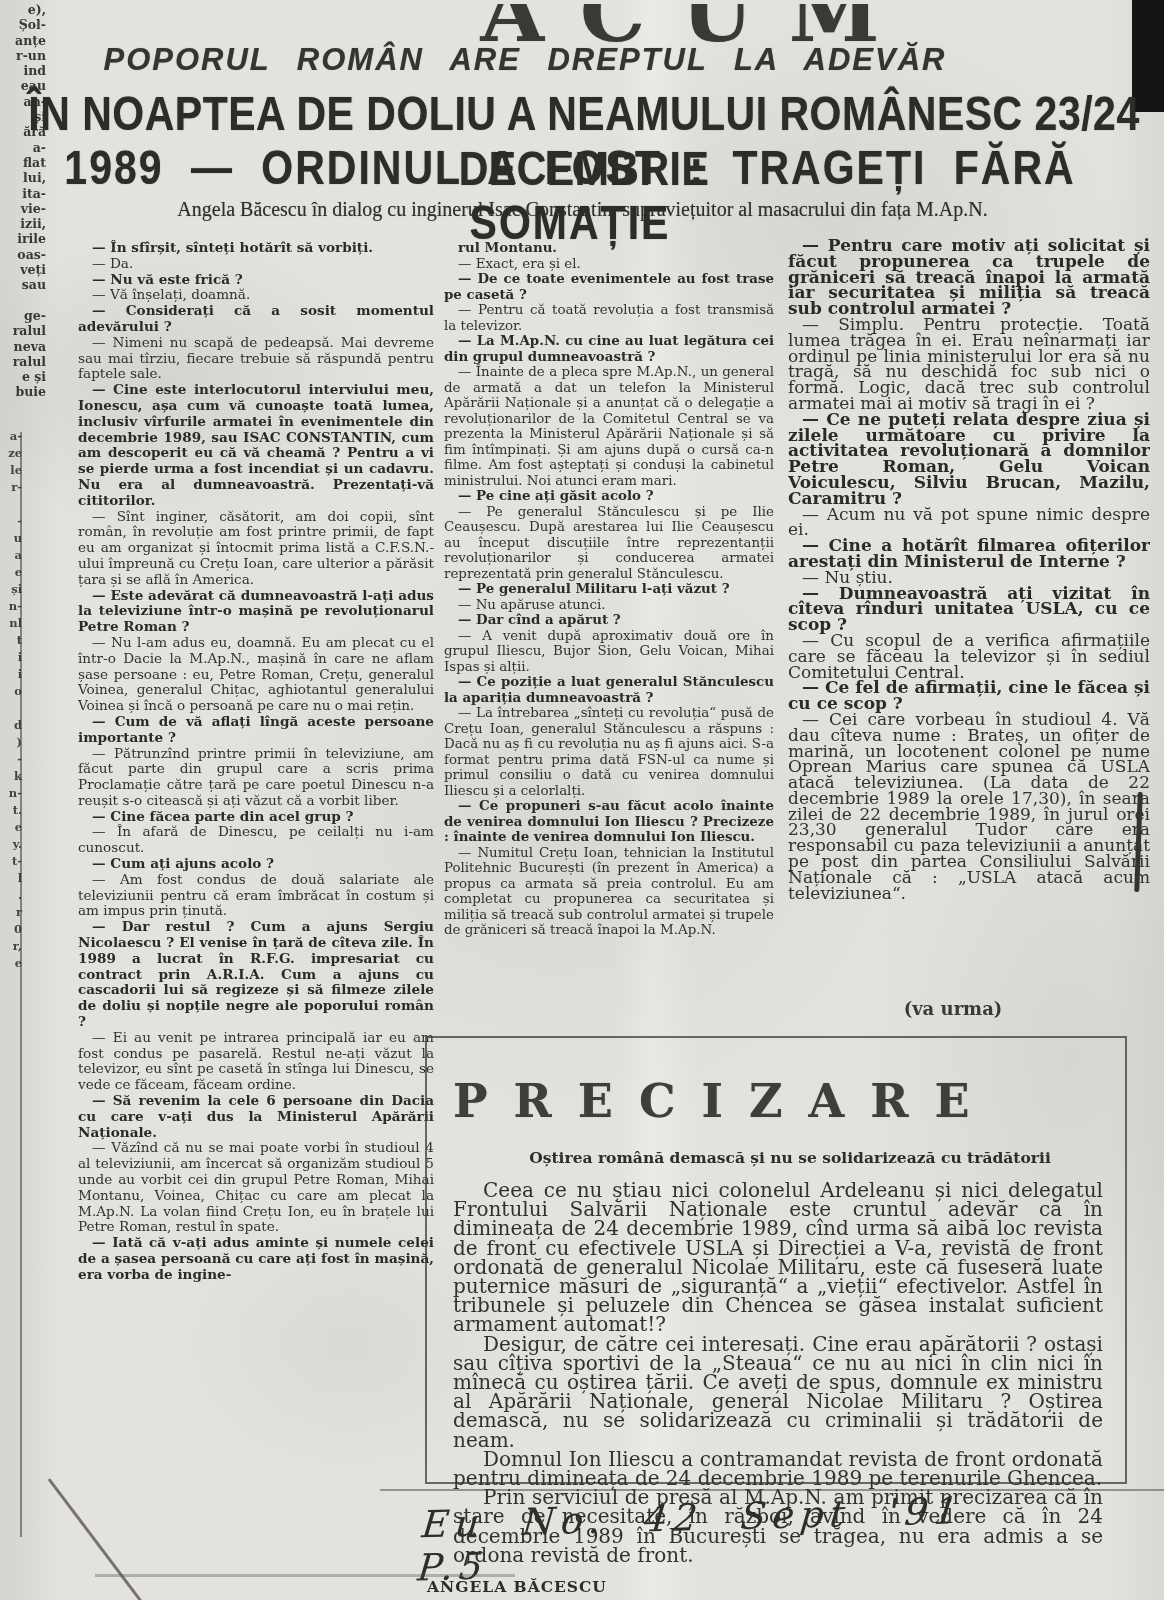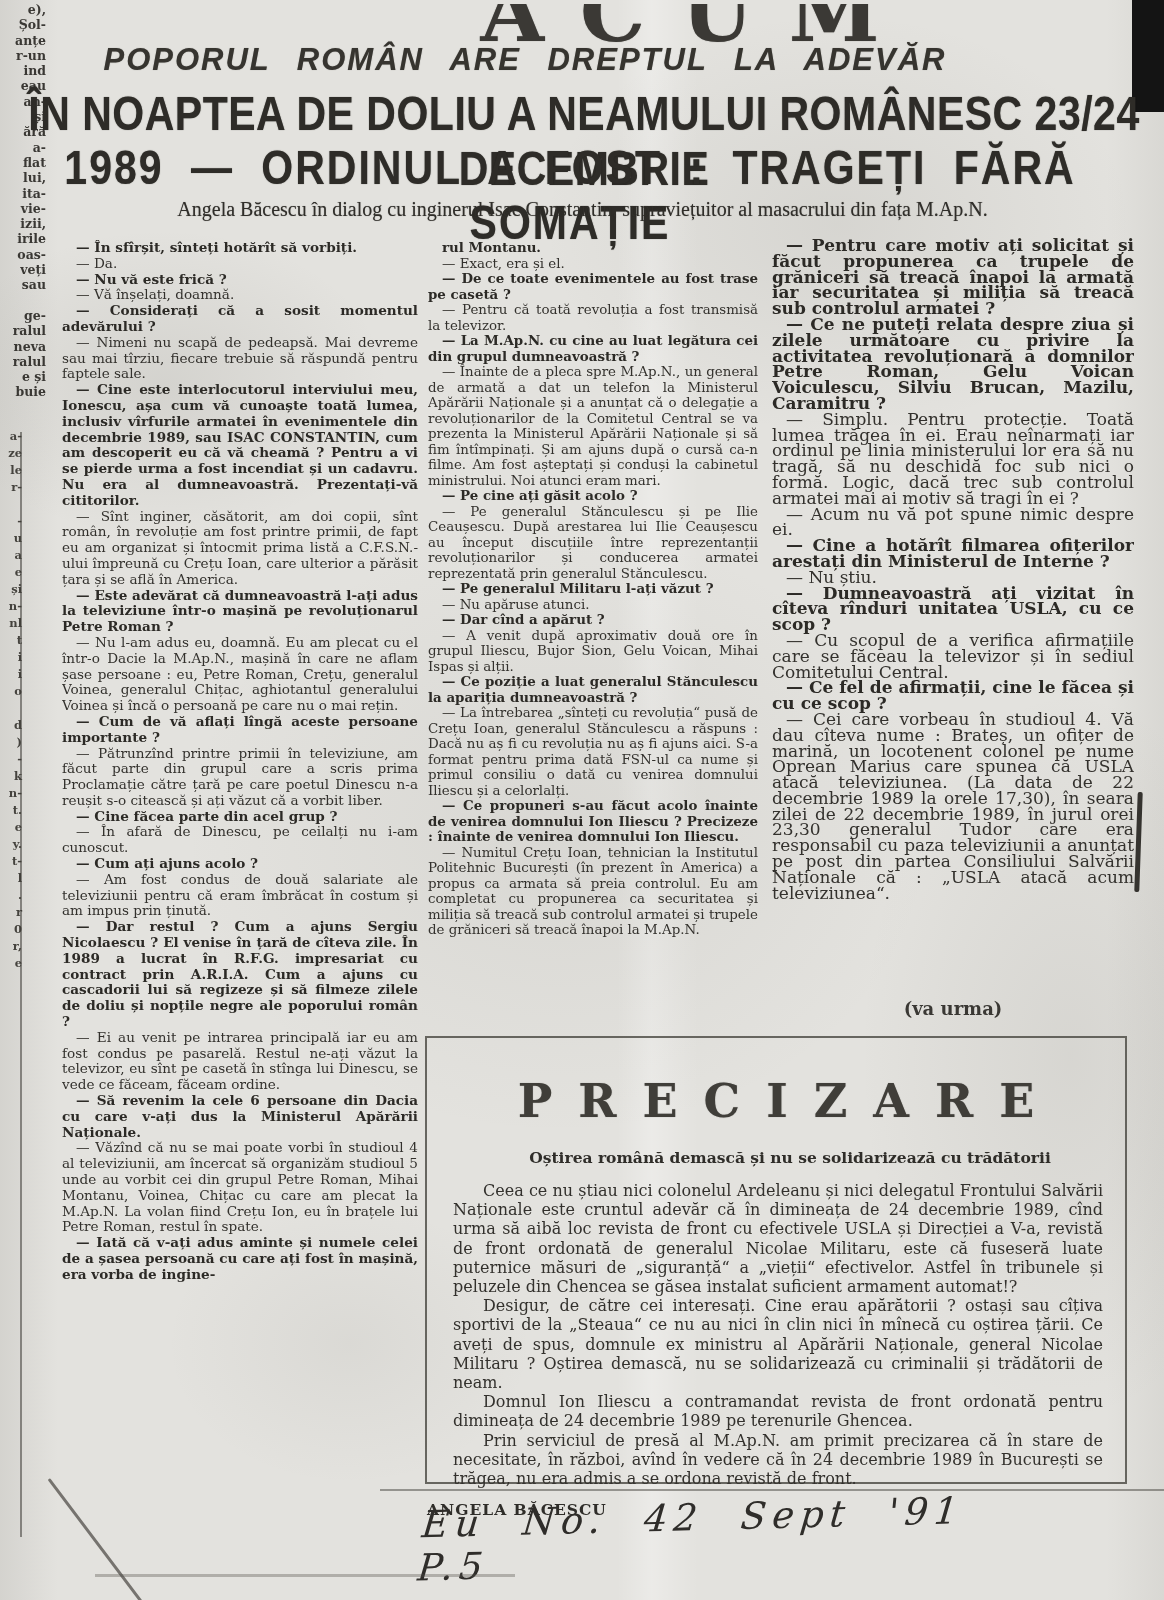--- a/index.html
+++ b/index.html
@@ -29,34 +29,34 @@
         font-family:"Liberation Sans", sans-serif;font-style:italic;font-weight:bold;
         font-size:31px;letter-spacing:2px;word-spacing:16px;color:#36342f;text-shadow:0 0 1px rgba(30,30,25,.4);}
   .headline{position:absolute;font-family:"Liberation Sans", sans-serif;font-weight:800;color:#2e2c28;
         transform:scaleY(1.18);transform-origin:top center;text-align:center;text-shadow:0 0 1px rgba(25,25,20,.5);}
   .headline.l1{left:28px;top:86px;width:1112px;font-size:41px;letter-spacing:0.5px;}
   .headline.l2{left:60px;top:140px;width:1020px;font-size:41px;letter-spacing:2px;word-spacing:14px;}
   .byline{position:absolute;left:30px;top:198px;width:1105px;text-align:center;
         font-family:"Liberation Serif", serif;font-weight:normal;font-size:20px;color:#302e2a;
         text-shadow:0 0 1px rgba(30,30,25,.4);}
   
-  .col{position:absolute;text-align:justify;overflow:hidden;}
+  .col{position:absolute;text-align:justify;overflow:hidden;margin-left:16px;}
   .col p{margin:0;text-indent:14px;}
   .col p.q{font-weight:bold;color:#2c2a26;}
   .col1{left:62px;top:240px;width:356px;height:1272px;font-size:13.6px;line-height:15.8px;}
   .col2{left:428px;top:240px;width:330px;height:800px;font-size:13.4px;line-height:15.5px;}
   .col3{left:772px;top:238px;width:362px;height:740px;font-size:17px;line-height:15.8px;}
   .va-urma{position:absolute;left:772px;top:998px;width:362px;text-align:center;font-weight:bold;font-size:18px;color:#3a3834;}
   
   .precizare{position:absolute;left:425px;top:1036px;width:702px;height:448px;
         border:2px solid rgba(62,60,54,.75);box-sizing:border-box;}
-  .p-title{margin-top:36px;text-align:center;font-size:46px;letter-spacing:26px;text-indent:26px;
+  .p-title{margin-top:36px;font-size:46px;letter-spacing:26px;text-indent:26px;
         font-weight:600;color:#403e39;text-shadow:0 0 1px rgba(40,40,35,.4);}
   .p-sub{margin-top:20px;text-align:center;font-weight:bold;font-size:15.5px;color:#2f2d29;padding-left:28px;}
-  .p-body{margin:14px 22px 0 26px;font-size:16px;line-height:19.2px;text-align:justify;}
+  .p-body{margin:14px 22px 0 26px;font-size:20px;line-height:19.2px;text-align:justify;}
   .p-body p{margin:0;text-indent:30px;}
   .p-sign{margin:12px 70px 0 0;text-align:left;font-weight:bold;font-size:15.5px;letter-spacing:1px;color:#2f2d29;}
   
   .black-corner{position:absolute;right:0;top:0;width:32px;height:112px;background:#141414;}
   .right-mark{position:absolute;left:1136px;top:792px;width:5px;height:100px;background:#35332f;border-radius:2px;transform:rotate(2deg);}
   .diag-line{position:absolute;left:50px;top:1478px;width:270px;height:3px;background:rgba(90,88,82,.8);
         transform:rotate(53deg);transform-origin:left top;border-radius:2px;}
   .under-line{position:absolute;left:380px;top:1489px;width:784px;height:2px;background:rgba(70,68,62,.5);}
   .smudge{position:absolute;left:95px;top:1574px;width:420px;height:3px;background:rgba(80,78,72,.35);}
   .handwriting{position:absolute;left:420px;top:1496px;width:560px;
@@ -180,22 +180,22 @@
       <p class="para">— Nu apăruse atunci.</p>
       <p class="para q">— Dar cînd a apărut ?</p>
       <p class="para">— A venit după aproximativ două ore în grupul Iliescu, Bujor Sion, Gelu Voican, Mihai Ispas și alții.</p>
       <p class="para q">— Ce poziție a luat generalul Stănculescu la apariția dumneavoastră ?</p>
       <p class="para">— La întrebarea „sînteți cu revoluția“ pusă de Crețu Ioan, generalul Stănculescu a răspuns : Dacă nu aș fi cu revoluția nu aș fi ajuns aici. S-a format pentru prima dată FSN-ul ca nume și primul consiliu o dată cu venirea domnului Iliescu și a celorlalți.</p>
       <p class="para q">— Ce propuneri s-au făcut acolo înainte de venirea domnului Ion Iliescu ? Precizeze : înainte de venirea domnului Ion Iliescu.</p>
       <p class="para">— Numitul Crețu Ioan, tehnician la Institutul Politehnic București (în prezent în America) a propus ca armata să preia controlul. Eu am completat cu propunerea ca securitatea și miliția să treacă sub controlul armatei și trupele de grăniceri să treacă înapoi la M.Ap.N.</p>
     </div>
   <div class="col col3">
       <p class="para q">— Pentru care motiv ați solicitat și făcut propunerea ca trupele de grăniceri să treacă înapoi la armată iar securitatea și miliția să treacă sub controlul armatei ?</p>
+      <p class="para">— Simplu. Pentru protecție. Toată lumea trăgea în ei. Erau neînarmați iar ordinul pe linia ministerului lor era să nu tragă, să nu deschidă foc sub nici o formă. Logic, dacă trec sub controlul armatei mai ai motiv să tragi în ei ?</p>
       <p class="para q">— Ce ne puteți relata despre ziua și zilele următoare cu privire la activitatea revoluționară a domnilor Petre Roman, Gelu Voican Voiculescu, Silviu Brucan, Mazilu, Caramitru ?</p>
-      <p class="para">— Simplu. Pentru protecție. Toată lumea trăgea în ei. Erau neînarmați iar ordinul pe linia ministerului lor era să nu tragă, să nu deschidă foc sub nici o formă. Logic, dacă trec sub controlul armatei mai ai motiv să tragi în ei ?</p>
       <p class="para">— Acum nu vă pot spune nimic despre ei.</p>
       <p class="para q">— Cine a hotărît filmarea ofițerilor arestați din Ministerul de Interne ?</p>
       <p class="para">— Nu știu.</p>
       <p class="para q">— Dumneavoastră ați vizitat în cîteva rînduri unitatea USLA, cu ce scop ?</p>
       <p class="para">— Cu scopul de a verifica afirmațiile care se făceau la televizor și în sediul Comitetului Central.</p>
       <p class="para q">— Ce fel de afirmații, cine le făcea și cu ce scop ?</p>
       <p class="para">— Cei care vorbeau în studioul 4. Vă dau cîteva nume : Brateș, un ofițer de marină, un locotenent colonel pe nume Oprean Marius care spunea că USLA atacă televiziunea. (La data de 22 decembrie 1989 la orele 17,30), în seara zilei de 22 decembrie 1989, în jurul orei 23,30 generalul Tudor care era responsabil cu paza televiziunii a anunțat pe post din partea Consiliului Salvării Naționale că : „USLA atacă acum televiziunea“.</p>
     </div>
 
   <div class="va-urma">(va urma)</div>

